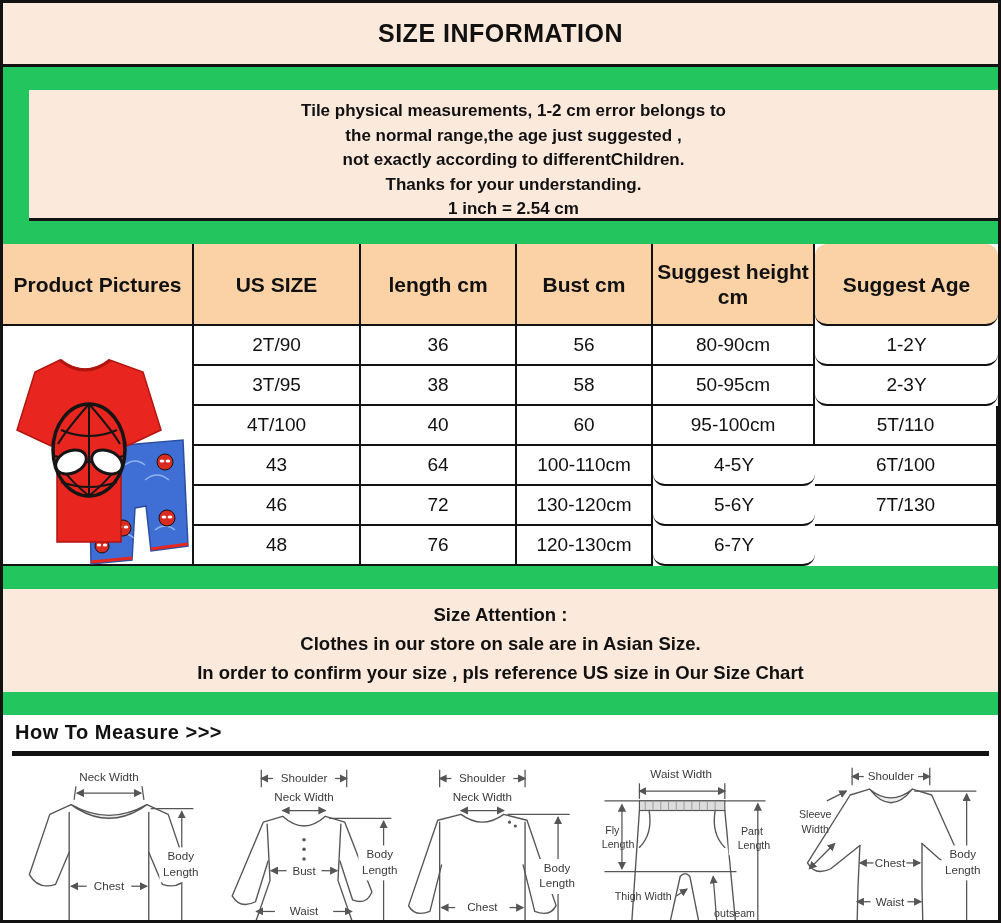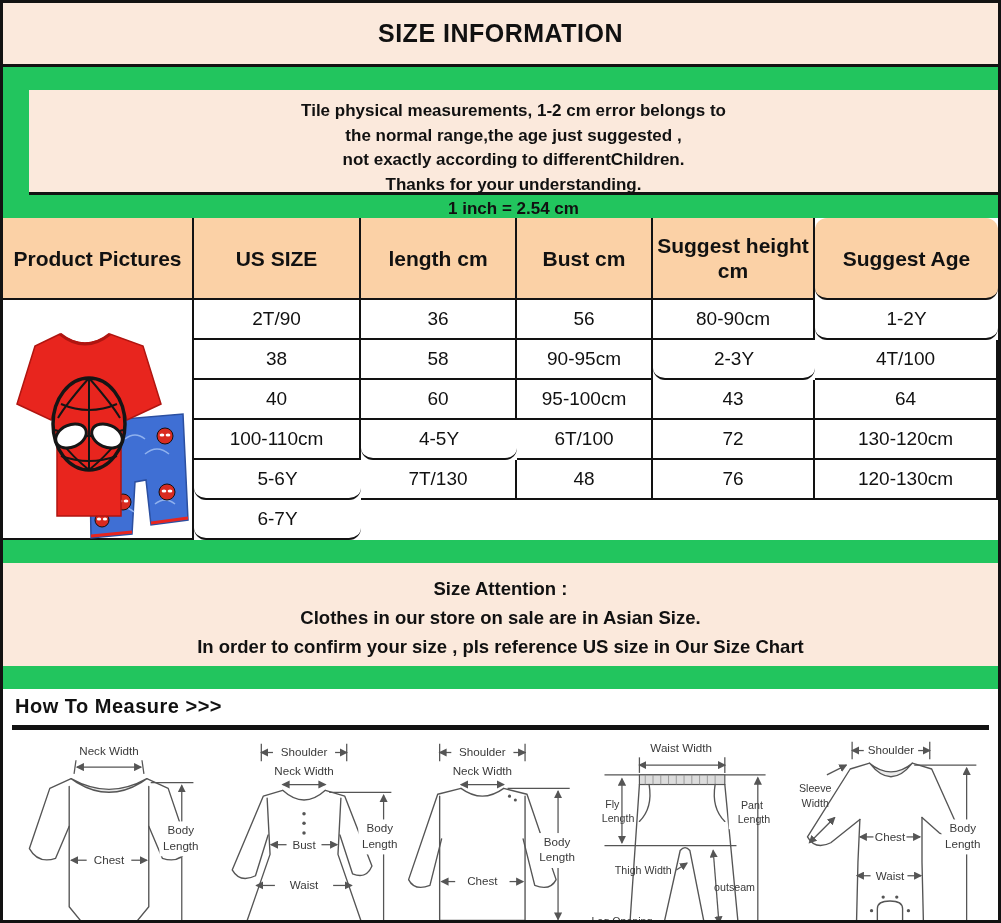--- a/index.html
+++ b/index.html
@@ -4,21 +4,21 @@
 <style>
   * { box-sizing: border-box; margin: 0; padding: 0; }
   html,body { width:1001px; height:923px; }
   body { font-family:"Liberation Sans", sans-serif; background:#ffffff; color:#111; }
   .frame { width:1001px; height:923px; border:3px solid #121212; display:flex; flex-direction:column; background:#22c55e;gap:23px; }
 
   .title-bar { height:64px; background:#fbe9dc; border-bottom:3px solid #121212;
     display:flex; align-items:center; justify-content:center;
     font-size:25px; font-weight:bold; letter-spacing:0.5px; }
 
-  .notice { height:105px; background:#fbe9dc; border-bottom:3px solid #121212;
+  .notice { height:131px; background:#fbe9dc; border-bottom:3px solid #121212;
     text-align:center; font-weight:bold; font-size:17px; padding-top:9px;margin-left:26px; }
   .notice div { line-height:24.5px; }
 
   .sizetable { display:grid;
     grid-template-columns:191px 167px 156px 136px 162px 183px;
     grid-template-rows:82px repeat(6, 40px); background:#fff; }
   .cell { border-right:2px solid #121212; border-bottom:2px solid #121212;
     display:flex; align-items:center; justify-content:center; text-align:center; }
   .cell.last { border-right:none;border-radius:12px; }
   .th { background:#fbd1a6; font-weight:bold; font-size:21px; line-height:25px; padding:0 4px; }
@@ -112,36 +112,39 @@
         </g>
       </svg>
     </div>
 
     <div class="cell td">2T/90</div>
     <div class="cell td">36</div>
     <div class="cell td">56</div>
     <div class="cell td">80-90cm</div>
     <div class="cell td last">1-2Y</div>
 
+    <div class="cell td">3T/95</div>
     <div class="cell td">38</div>
     <div class="cell td">58</div>
-    <div class="cell td">90-95cm</div>
+    <div class="cell td">50-95cm</div>
     <div class="cell td last">2-3Y</div>
 
     <div class="cell td">4T/100</div>
     <div class="cell td">40</div>
     <div class="cell td">60</div>
     <div class="cell td">95-100cm</div>
 
+    <div class="cell td">5T/110</div>
     <div class="cell td">43</div>
     <div class="cell td">64</div>
     <div class="cell td">100-110cm</div>
     <div class="cell td last">4-5Y</div>
 
     <div class="cell td">6T/100</div>
+    <div class="cell td">46</div>
     <div class="cell td">72</div>
     <div class="cell td">130-120cm</div>
     <div class="cell td last">5-6Y</div>
 
     <div class="cell td">7T/130</div>
     <div class="cell td">48</div>
     <div class="cell td">76</div>
     <div class="cell td">120-130cm</div>
     <div class="cell td last">6-7Y</div>
   </div>

